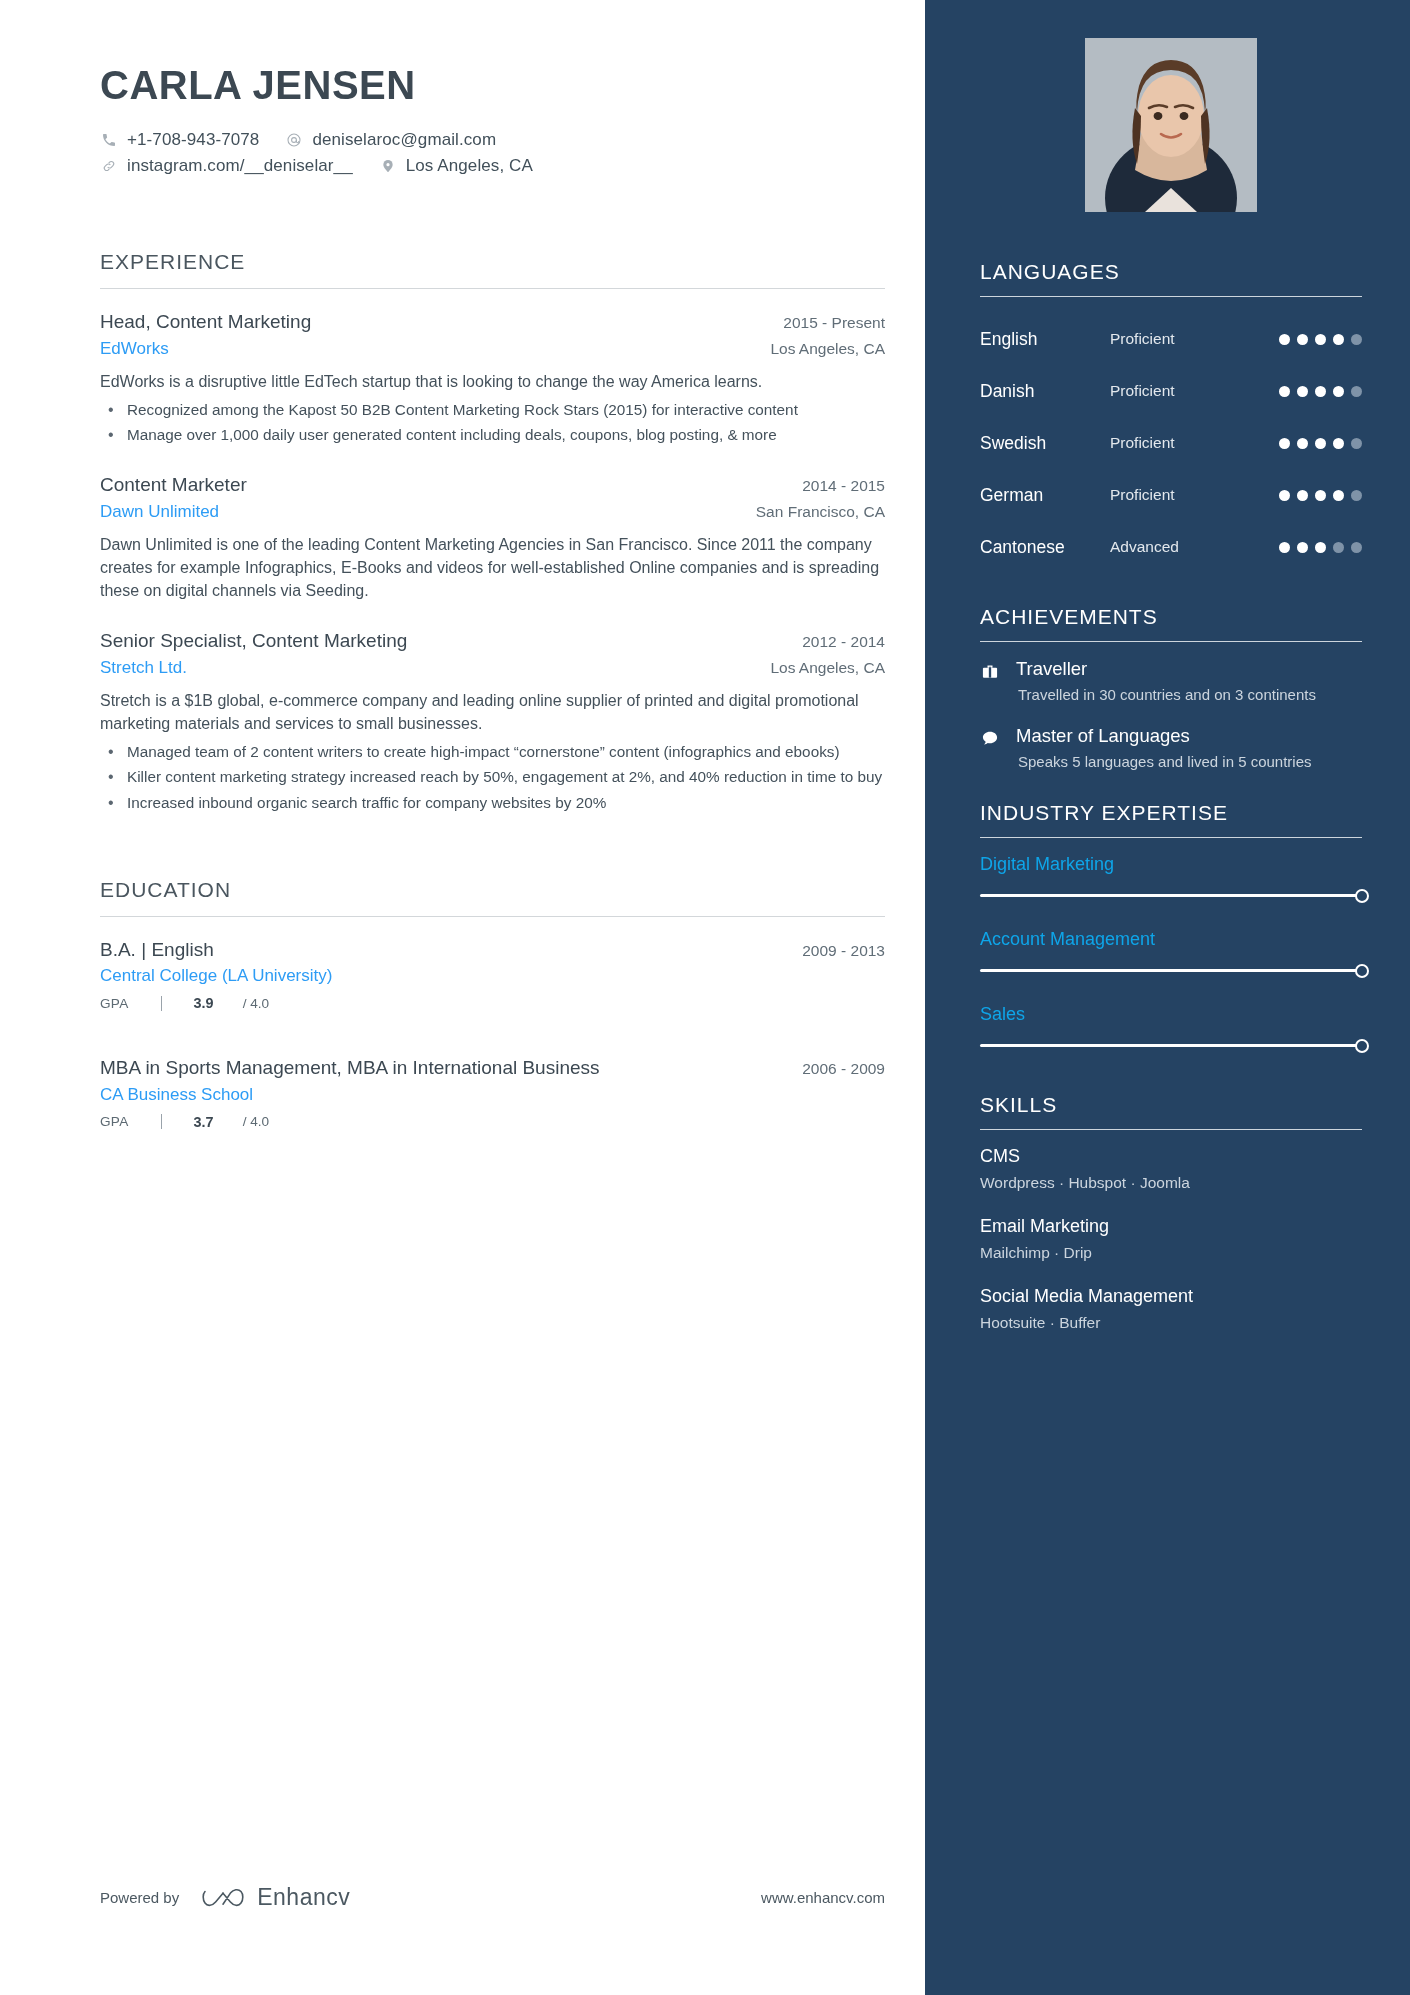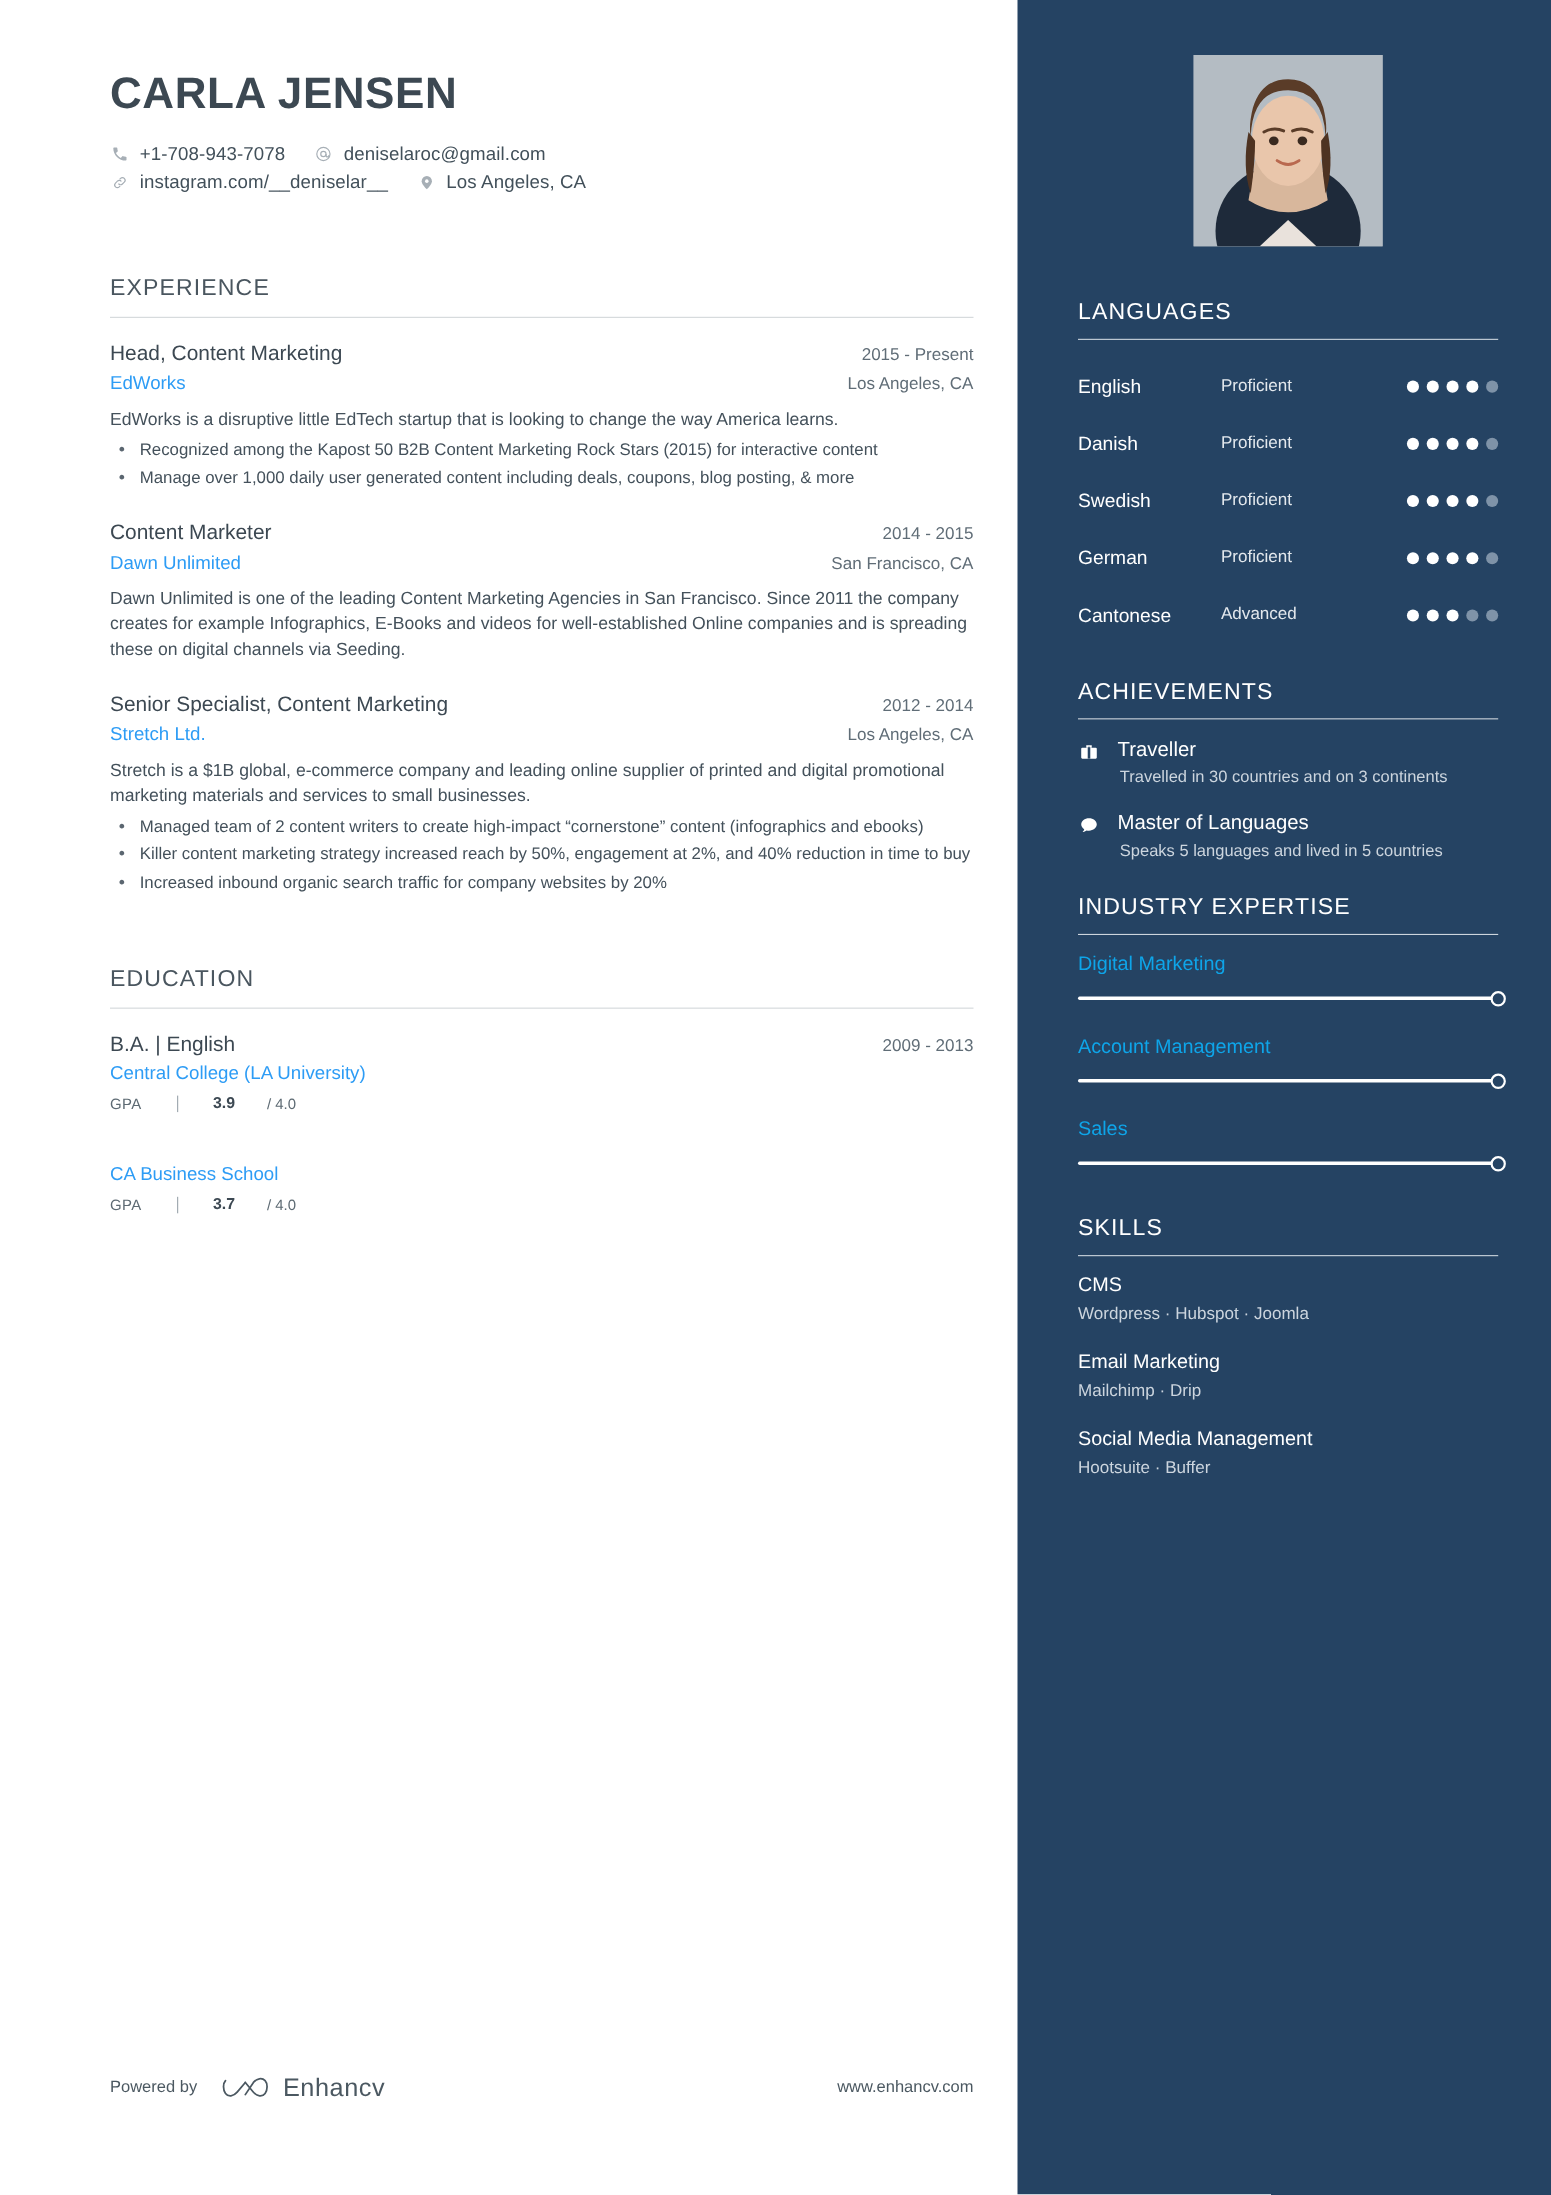--- a/index.html
+++ b/index.html
@@ -67,21 +67,21 @@
   .footer-left { display: flex; align-items: center; }
   .powered { font-size: 15px; color: #4b5861; margin-right: 22px; }
   .logo-mark { width: 46px; height: 26px; margin-right: 10px; }
   .logo-mark svg { width: 46px; height: 26px; }
   .logo-word { font-size: 23px; color: #4b5861; letter-spacing: .5px; }
   .footer-url { font-size: 15px; color: #4b5861; }
 
   
   .sidebar {
     width: 485px; background: #254363; color: #fff; position: relative;
-    padding: 50px 48px 0 55px;
+    padding: 38px 48px 0 55px;
   }
   .photo-wrap { display: flex; justify-content: center; margin-bottom: 48px; }
   .photo {
     width: 172px; height: 174px; background: #b9c1c8; overflow: hidden; position: relative;
   }
   .side-section { margin-bottom: 22px; }
   .side-title {
     font-size: 21px; letter-spacing: 1px; font-weight: 400; color: #ffffff; padding-bottom: 12px;
   }
   .side-rule { height: 1px; background: #cdd5dd; width: 100%; margin-bottom: 16px; }
@@ -233,20 +233,24 @@
             <span class="lbl">GPA</span>
             <span class="bar"></span>
             <span class="val">3.9</span>
             <span class="max">/ 4.0</span>
           </div>
         </div>
 
         <div class="edu-gap"></div>
 
         <div class="entry">
+          <div class="entry-row">
+            <div class="entry-title">MBA in Sports Management,  MBA in International Business</div>
+            <div class="entry-date">2006 - 2009</div>
+          </div>
           <div class="entry-sub">CA Business School</div>
           <div class="gpa">
             <span class="lbl">GPA</span>
             <span class="bar"></span>
             <span class="val">3.7</span>
             <span class="max">/ 4.0</span>
           </div>
         </div>
       </div>
 

